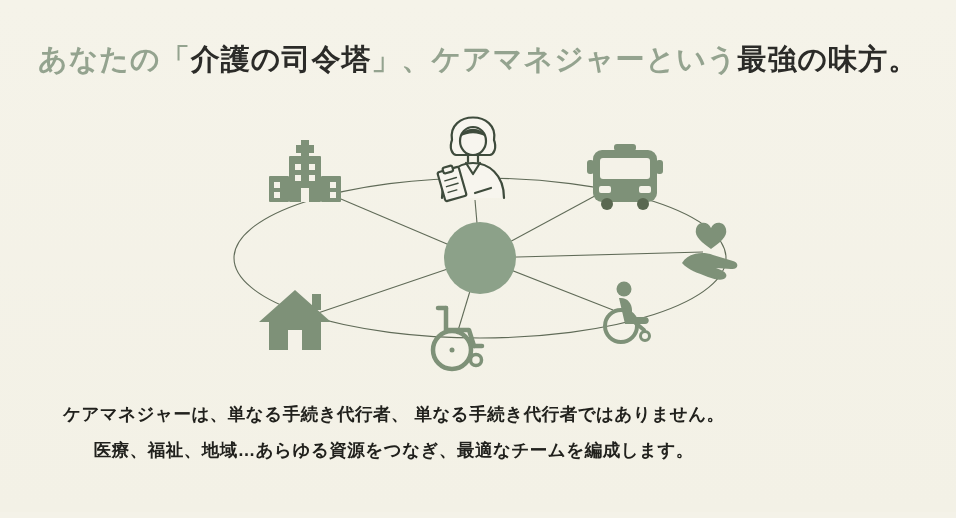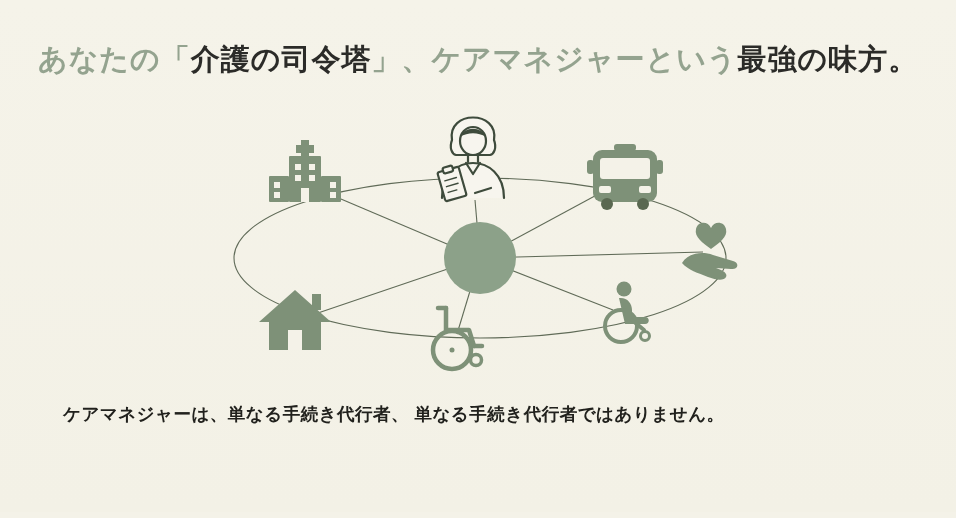--- a/index.html
+++ b/index.html
@@ -143,15 +143,16 @@
       <path d="M -4 -18 C 4 -19 9 -13 9 -6 L 9 1 L 22 1 C 27 1 27 8 22 8 L 2 8 Z" fill="#7e9178"></path>
       <circle cx="-2" cy="10" r="16" fill="none" stroke="#7e9178" stroke-width="4"></circle>
       <path d="M 9 4 L 21 14" stroke="#7e9178" stroke-width="4" fill="none" stroke-linecap="round"></path>
       <circle cx="22" cy="20" r="4.5" fill="none" stroke="#7e9178" stroke-width="3"></circle>
     </g>
 
   </svg>
 
   <div class="body-text">
     <div>ケアマネジャーは、単なる手続き代行者、 単なる手続き代行者ではありません。</div>
+    <div>医療、福祉、地域…あらゆる資源をつなぎ、最適なチームを編成します。</div>
   </div>
 
 </div>
 
 </body></html>

